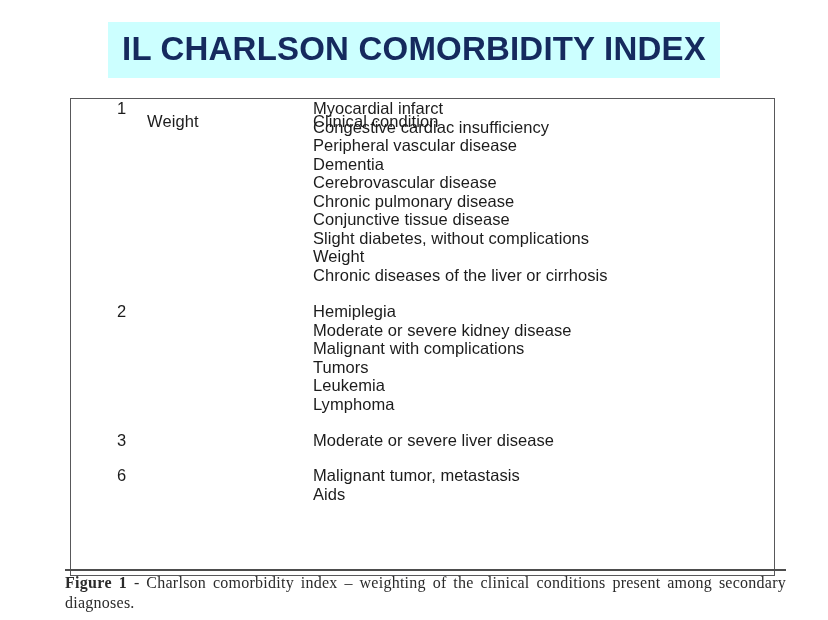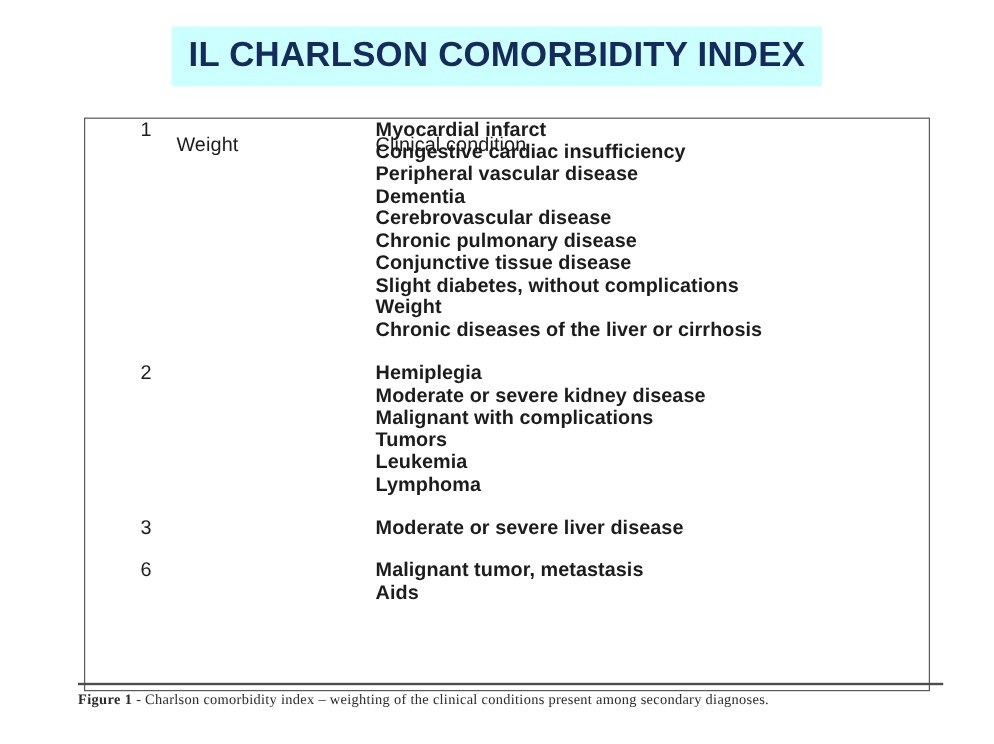--- a/index.html
+++ b/index.html
@@ -22,21 +22,21 @@
     top: 22px;
     left: 0;
     width: 828px;
     text-align: center;
   }
   #slide-title {
     display: inline-block;
     background: #ccffff;
     color: #152a5e;
     font-family: "Liberation Sans", sans-serif;
-    font-size: 29px;
+    font-size: 33px;
     font-weight: bold;
     letter-spacing: 0.2px;
     line-height: 1.45;
     padding: 3px 14px 5px 14px;
     white-space: nowrap;
   }
 
   
   #figure-box {
     position: absolute;
@@ -91,21 +91,20 @@
     font-size: 16.5px;
     color: #1c1c1c;
     line-height: 18.5px;
     padding-left: 6px;
   }
 
   .cond-list {
     list-style: none;
     margin: 0;
     padding: 0;
-    font-weight: bold;
   }
   .cond-list li {
     font-size: 16.5px;
     color: #1c1c1c;
     line-height: 18.5px;
     letter-spacing: 0.05px;
     white-space: nowrap;
   }
 
   .group-gap { height: 16px; }
@@ -119,21 +118,21 @@
     width: 721px;
     height: 2px;
     background: #4d4d4d;
   }
   #caption {
     position: absolute;
     left: 65px;
     top: 573px;
     width: 721px;
     font-family: "Liberation Serif", serif;
-    font-size: 12px;
+    font-size: 16px;
     color: #2b2b2b;
     line-height: 20px;
     text-align: justify;
     letter-spacing: 0.1px;
   }
   #caption .cap-label {
     font-weight: bold;
     letter-spacing: 0.3px;
   }
   #caption .cap-body {

